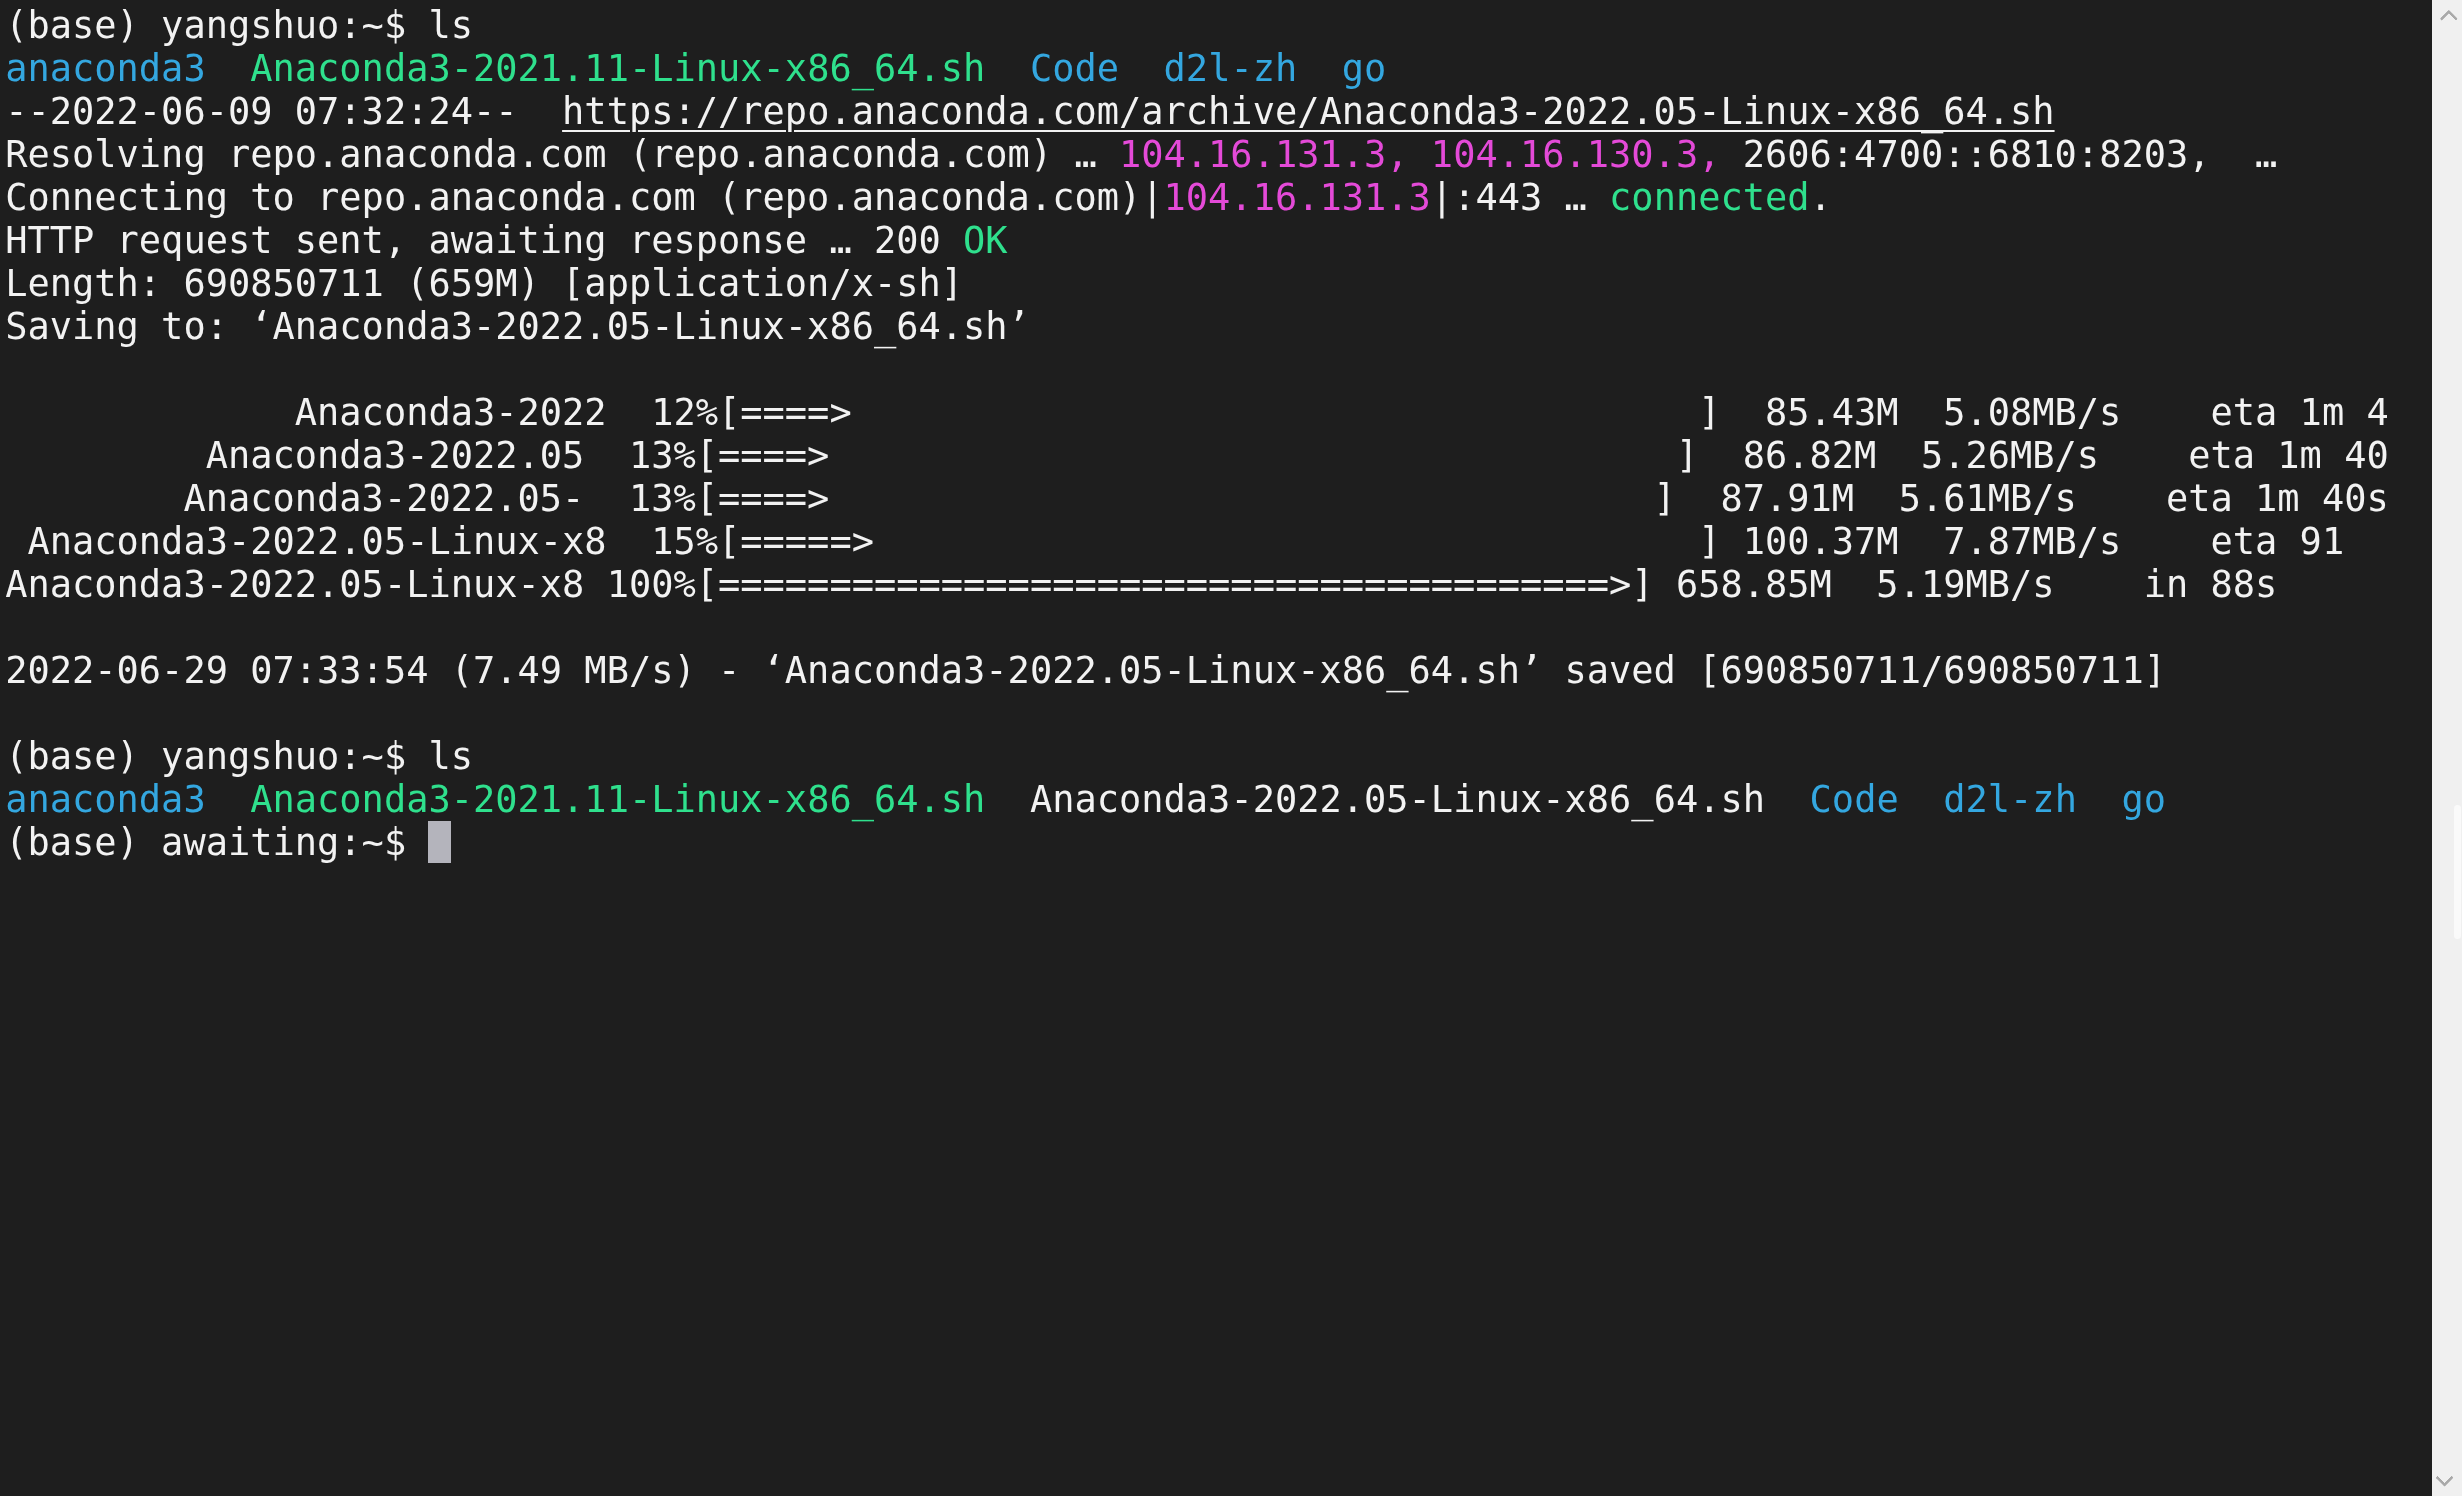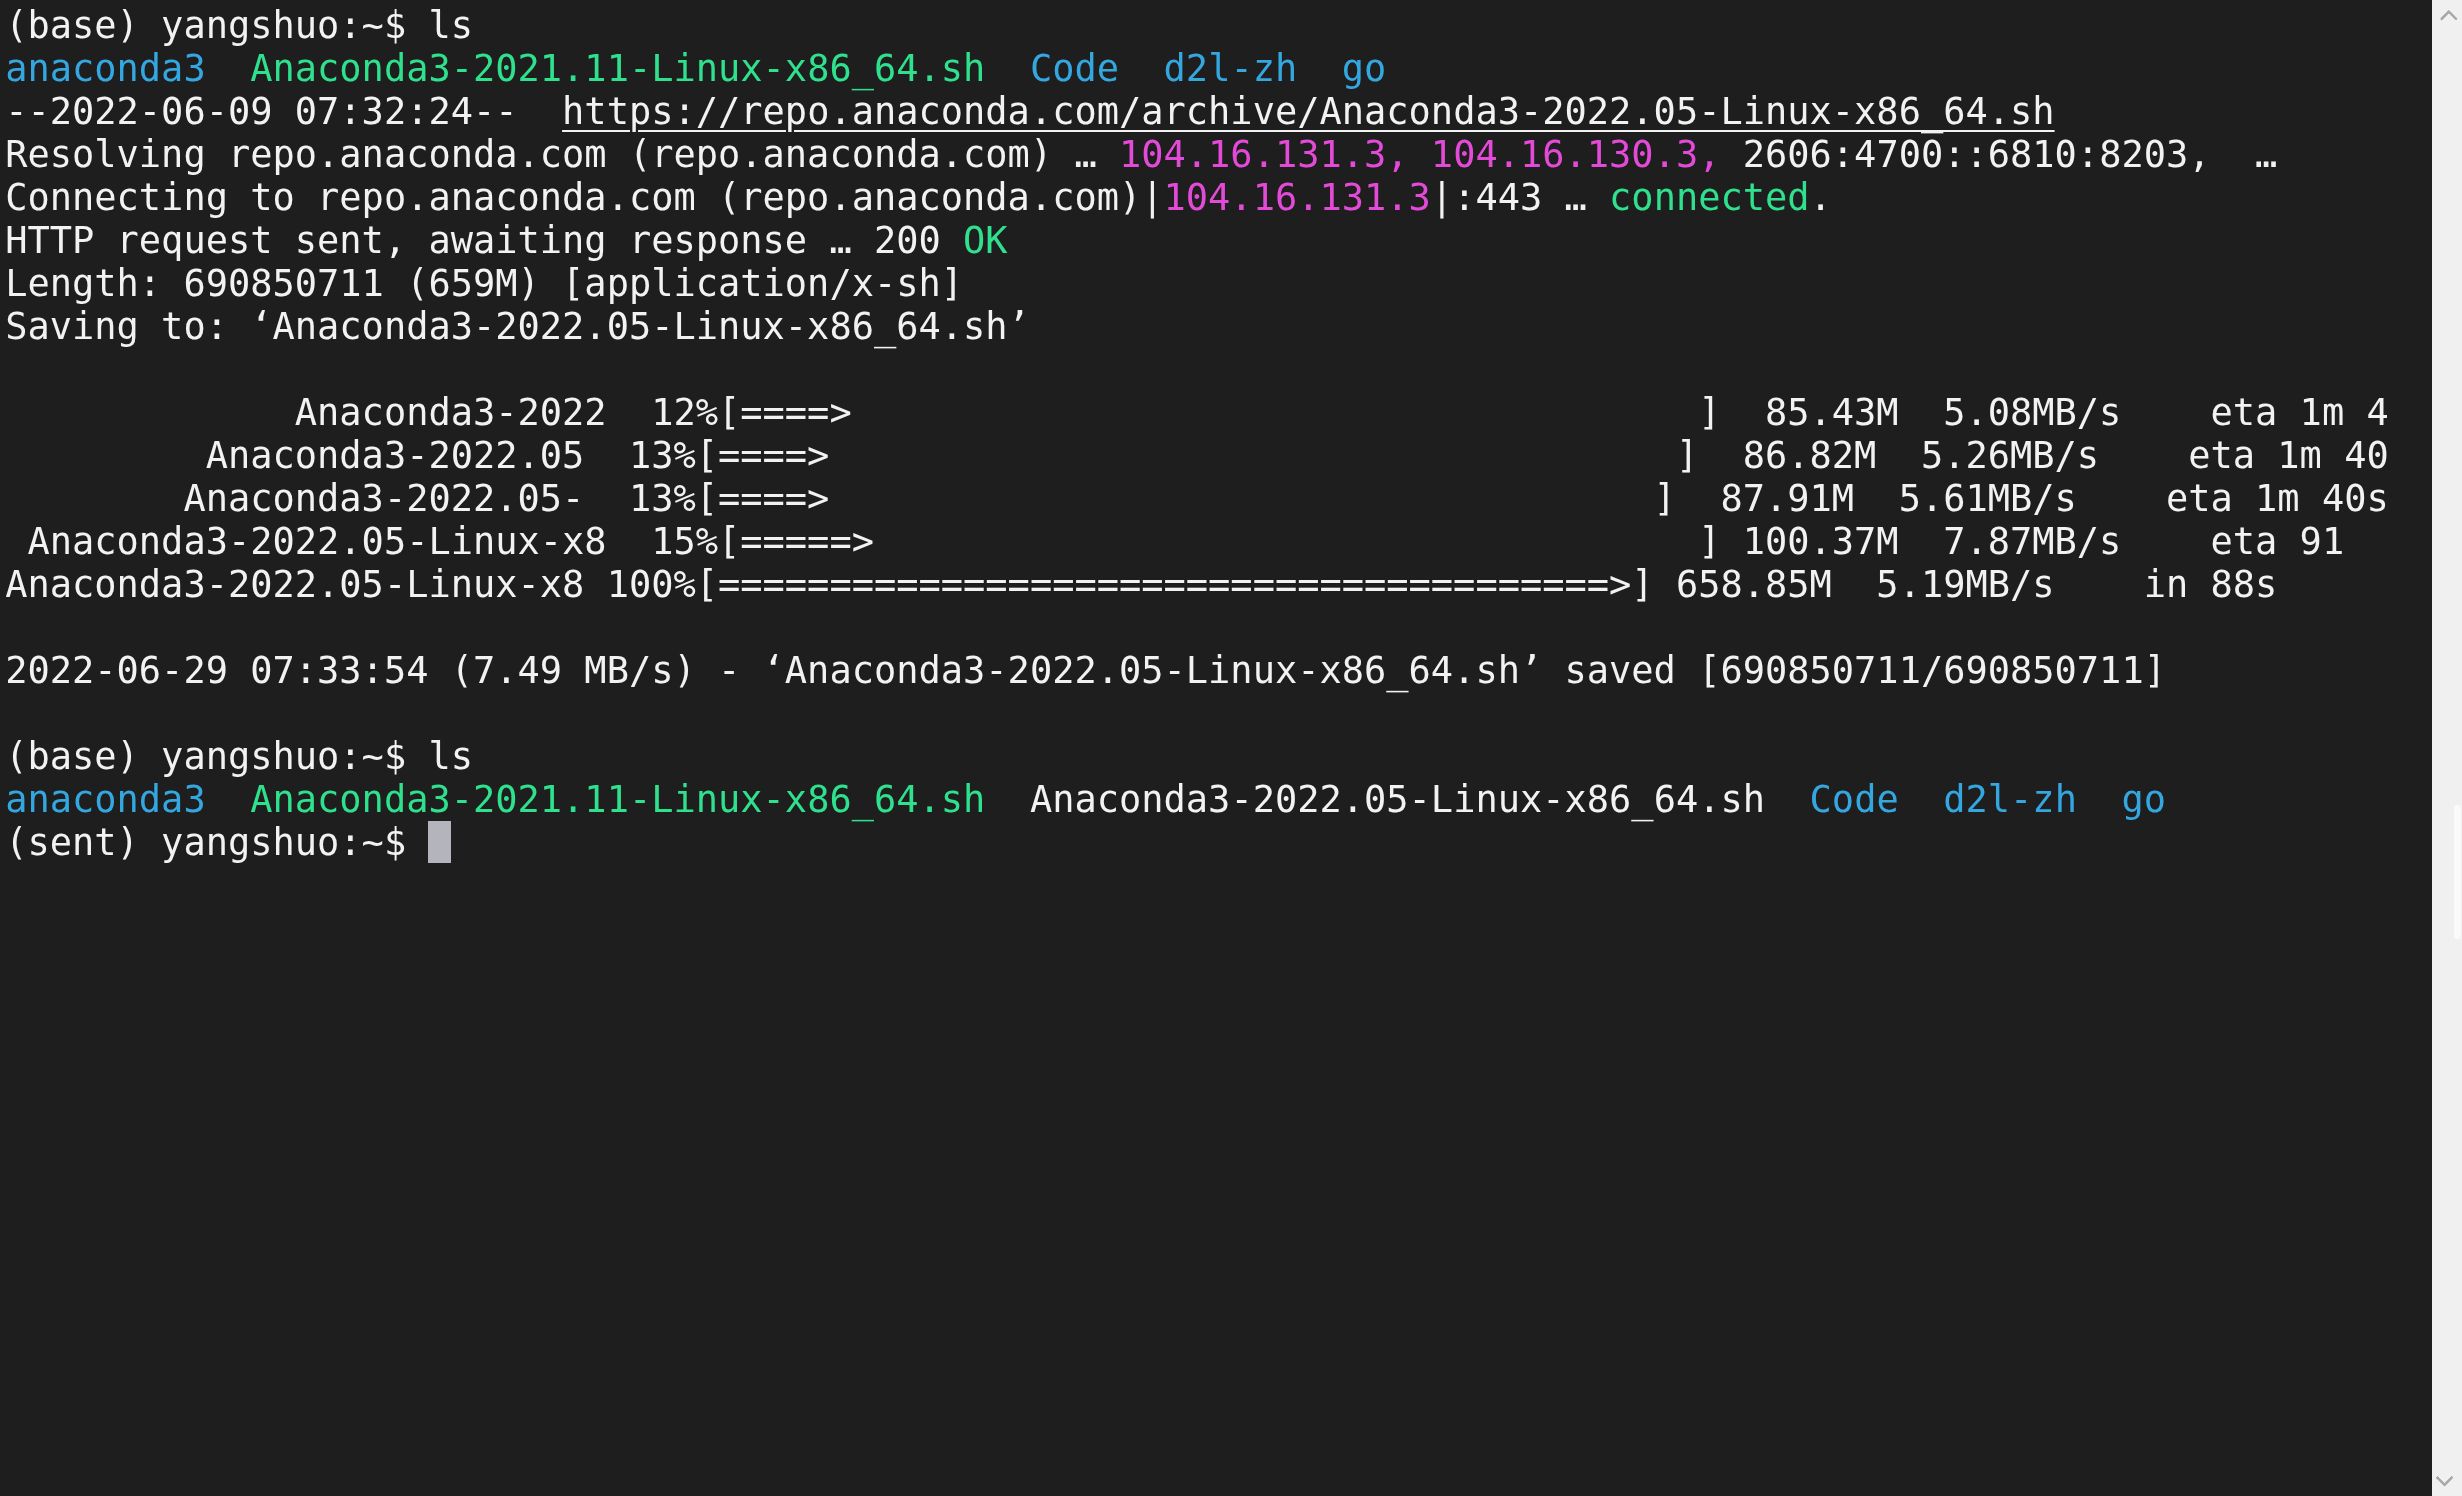--- a/index.html
+++ b/index.html
@@ -104,21 +104,21 @@
     <div class="line"><span class="c-fg">             Anaconda3-2022  12%[====&gt;                                      ]  85.43M  5.08MB/s    eta 1m 4</span></div>
     <div class="line"><span class="c-fg">         Anaconda3-2022.05  13%[====&gt;                                      ]  86.82M  5.26MB/s    eta 1m 40</span></div>
     <div class="line"><span class="c-fg">        Anaconda3-2022.05-  13%[====&gt;                                     ]  87.91M  5.61MB/s    eta 1m 40s</span></div>
     <div class="line"><span class="c-fg"> Anaconda3-2022.05-Linux-x8  15%[=====&gt;                                     ] 100.37M  7.87MB/s    eta 91</span></div>
     <div class="line"><span class="c-fg">Anaconda3-2022.05-Linux-x8 100%[========================================&gt;] 658.85M  5.19MB/s    in 88s</span></div>
     <div class="line"></div>
     <div class="line"><span class="c-fg">2022-06-29 07:33:54 (7.49 MB/s) - ‘Anaconda3-2022.05-Linux-x86_64.sh’ saved [690850711/690850711]</span></div>
     <div class="line"></div>
     <div class="line"><span class="c-fg">(base) yangshuo:~$ ls</span></div>
     <div class="line"><span class="c-blue">anaconda3</span><span class="c-fg">  </span><span class="c-green">Anaconda3-2021.11-Linux-x86_64.sh</span><span class="c-fg">  </span><span class="c-fg">Anaconda3-2022.05-Linux-x86_64.sh</span><span class="c-fg">  </span><span class="c-blue">Code</span><span class="c-fg">  </span><span class="c-blue">d2l-zh</span><span class="c-fg">  </span><span class="c-blue">go</span></div>
-    <div class="line"><span class="c-fg">(sent) yangshuo:~$ </span><span class="cursor"></span></div>
+    <div class="line"><span class="c-fg">(base) awaiting:~$ </span><span class="cursor"></span></div>
   </div>
 
 <div class="sb">
   <div class="sb-btn top">
     <span class="chev up"></span>
   </div>
   <div class="sb-thumb"></div>
   <div class="sb-btn bottom">
     <span class="chev down"></span>
   </div>

